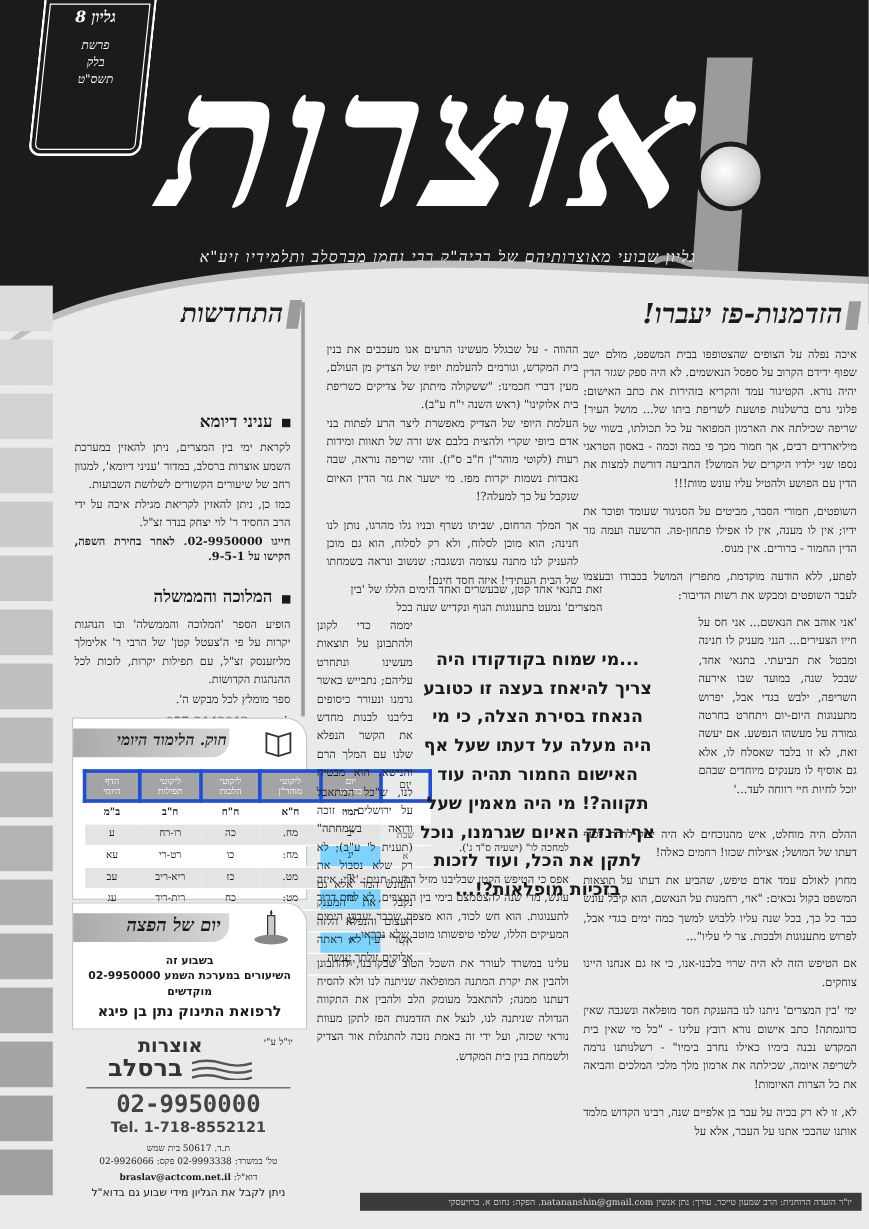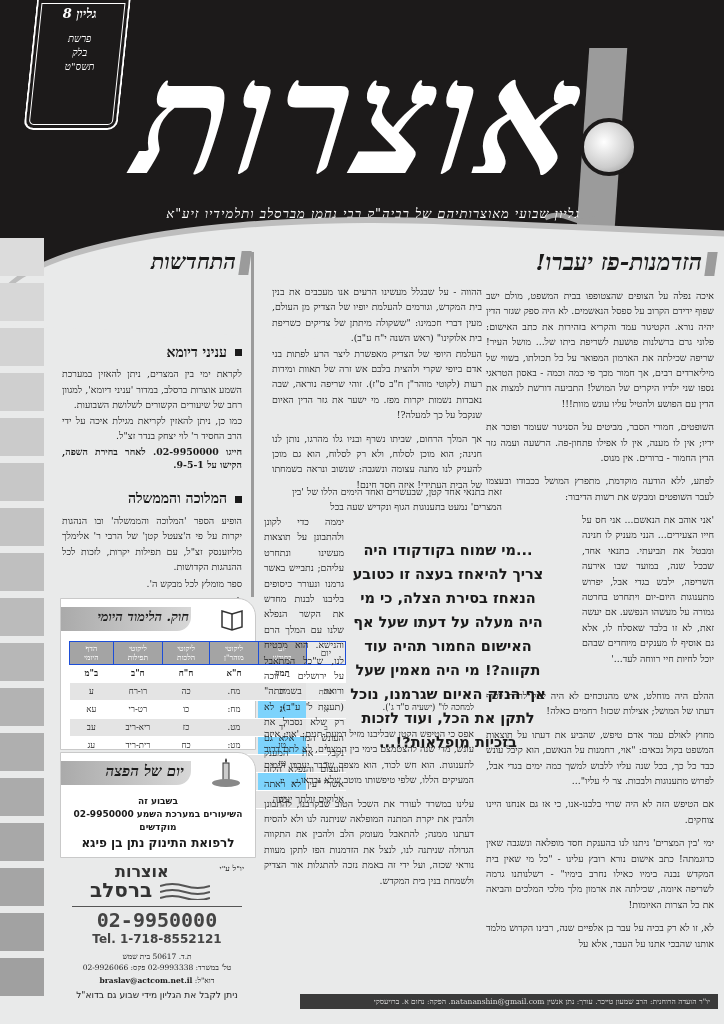--- a/index.html
+++ b/index.html
@@ -22,21 +22,21 @@
   .col{position:absolute;direction:rtl;text-align:justify;font-size:9.4px;line-height:15.4px;}
   .col p{margin:0 0 8px 0;}
   .rbar{position:absolute;width:3px;background:#9b9b9b;}
   .sub-head{font-weight:bold;font-size:14px;margin:0 0 6px 0;display:flex;align-items:center;gap:8px;}
   .bullet{width:7px;height:7px;background:#1a1a1a;display:inline-block;}
   .bold{font-weight:bold;}
   .pullquote{position:absolute;left:348px;top:538px;width:200px;direction:rtl;text-align:center;font-family:"DejaVu Sans",sans-serif;font-weight:bold;font-size:14.5px;line-height:24px;}
   .box{position:absolute;left:60px;background:#fff;border:1px solid #c9c9c9;border-radius:0 18px 0 0;}
   .box-title-bar{position:absolute;background:linear-gradient(90deg,#aaa,#d8d8d8);border-radius:0 0 14px 0;}
   .chok-table{position:absolute;left:8px;top:42px;width:182px;border-collapse:collapse;direction:rtl;font-size:8.5px;text-align:center;}
-  .chok-table th{background:#a4a4a4;color:#fff;font-weight:normal;font-size:7.5px;line-height:9px;padding:2px 14px;border:1px solid #1d4ed8;}
+  .chok-table th{background:#a4a4a4;color:#fff;font-weight:normal;font-size:7.5px;line-height:9px;padding:2px 14px;border:3px solid #1d4ed8;}
   .chok-table td{padding:1px 1px;line-height:15px;border-bottom:1px solid #fff;}
   .chok-table td.day{color:#555;font-size:8px;}
   .chok-table td.date{background:#7dd3fc;}
   .chok-table tr.rowgray td:not(.day){background:#e4e4e4;}
   .chok-table tr.first td{font-weight:bold;background:#fff;}
   .sponsor{position:absolute;left:60px;top:862px;width:194px;height:150px;direction:rtl;text-align:center;}
   .footer-bar{position:absolute;left:300px;top:994px;width:418px;height:15px;background:#3a3a3a;color:#ddd;font-size:7.5px;line-height:15px;direction:rtl;text-align:right;padding-right:8px;box-sizing:border-box;white-space:nowrap;overflow:hidden;}
 </style>
 </head>
 <body>

